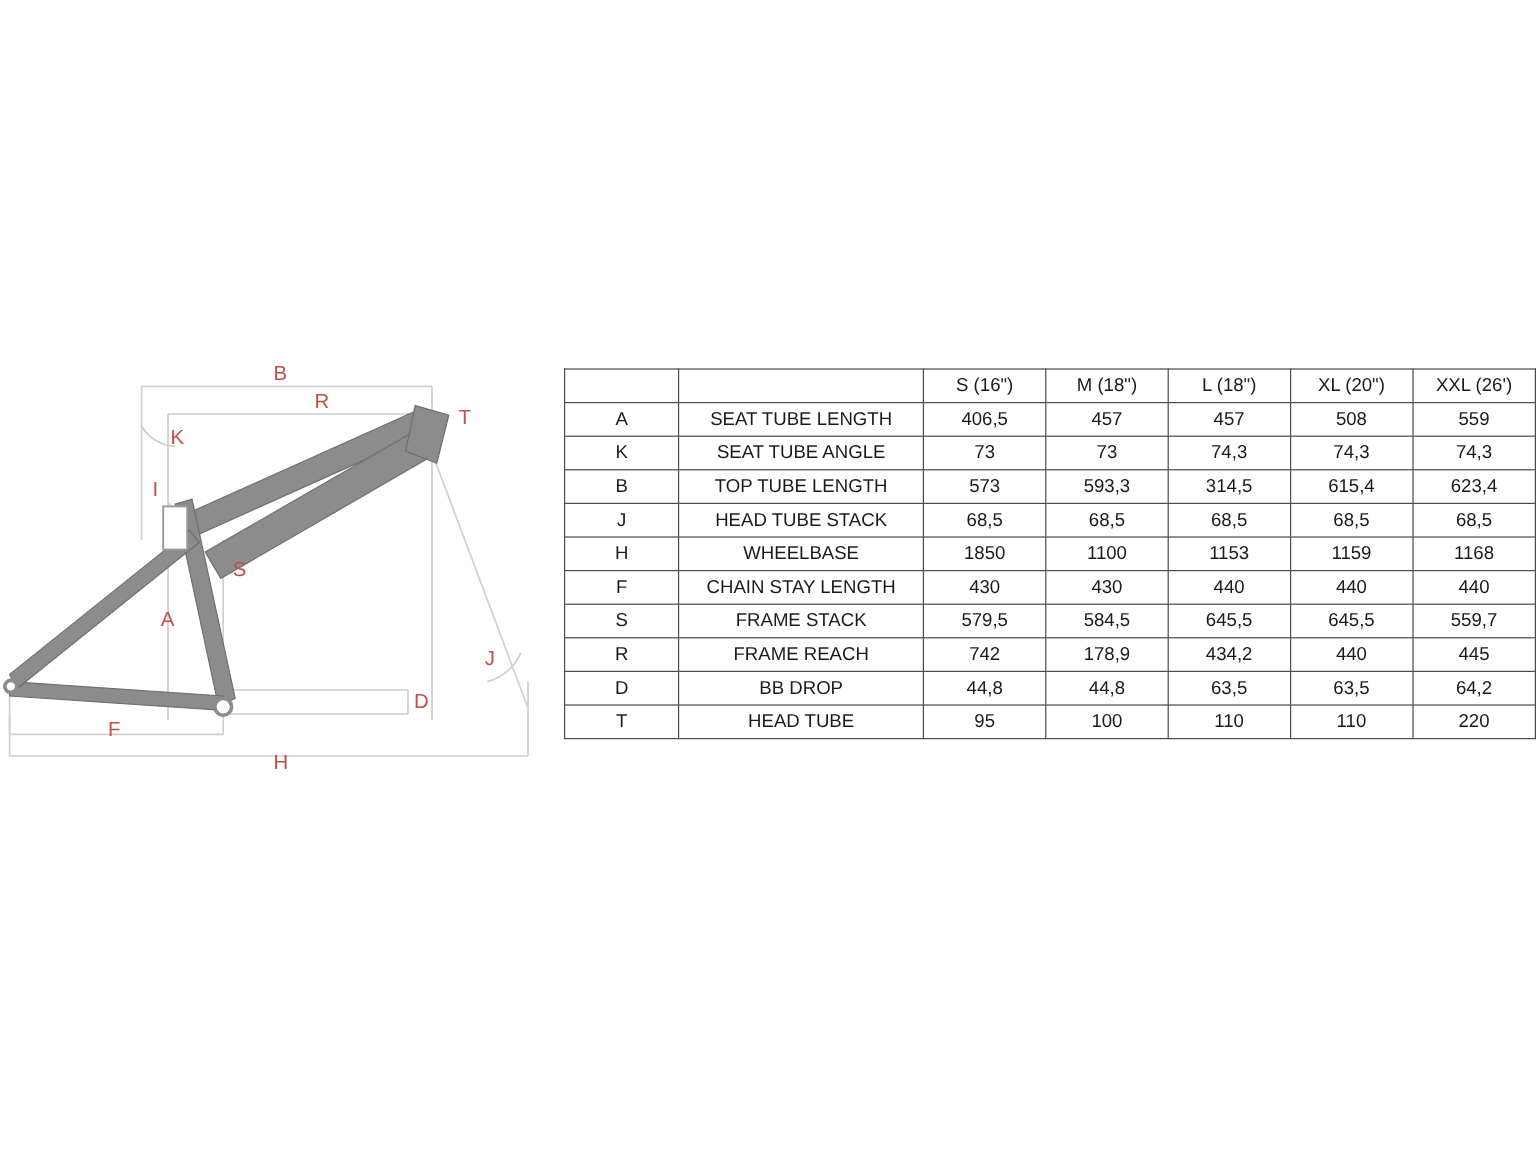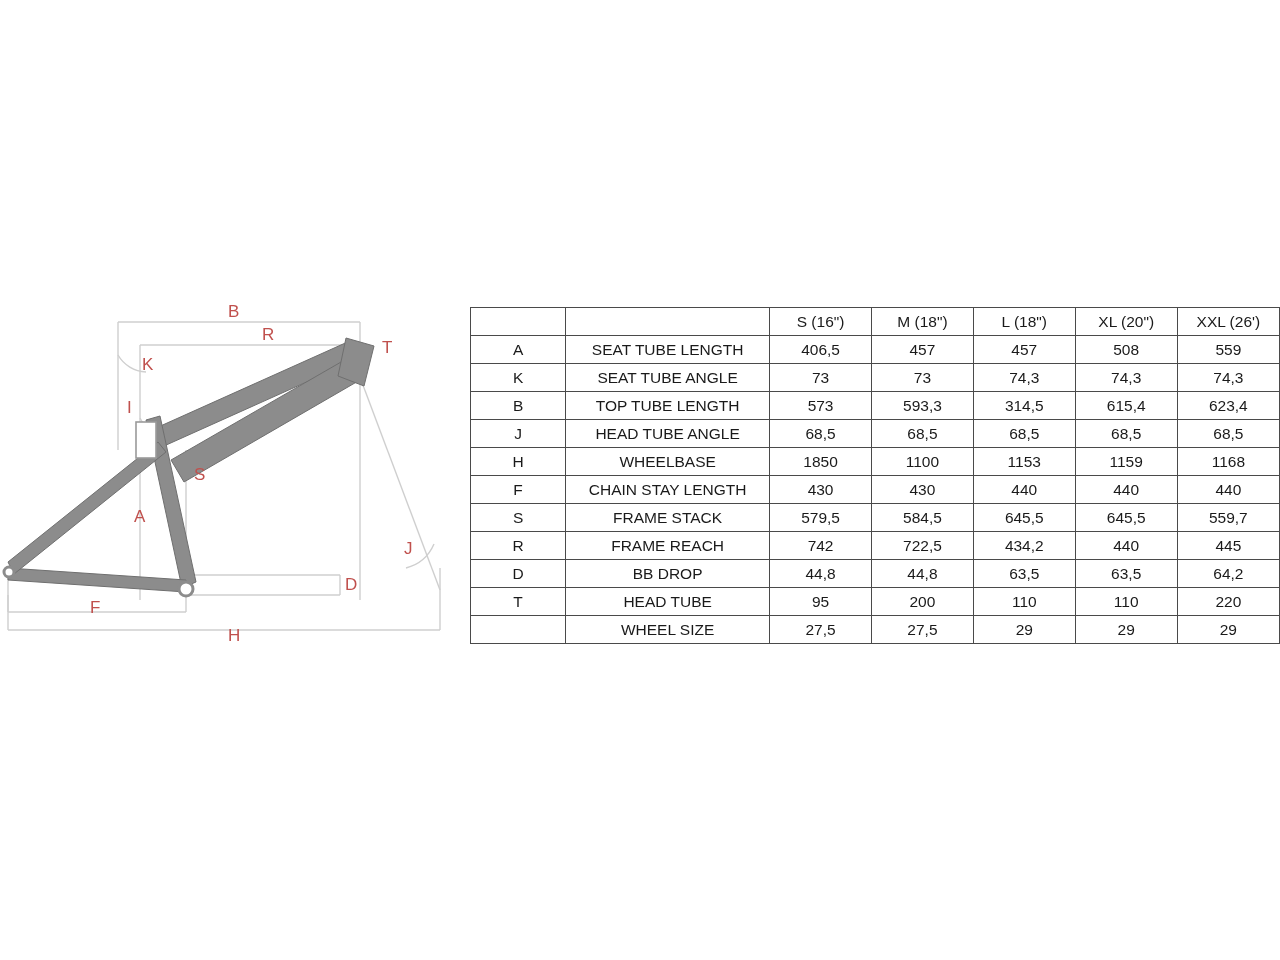--- a/index.html
+++ b/index.html
@@ -172,21 +172,21 @@
         <td>B</td>
         <td class="cell-name">TOP TUBE LENGTH</td>
         <td>573</td>
         <td>593,3</td>
         <td>314,5</td>
         <td>615,4</td>
         <td>623,4</td>
       </tr>
       <tr>
         <td>J</td>
-        <td class="cell-name">HEAD TUBE ANGLE</td>
+        <td class="cell-name">HEAD TUBE STACK</td>
         <td>68,5</td>
         <td>68,5</td>
         <td>68,5</td>
         <td>68,5</td>
         <td>68,5</td>
       </tr>
       <tr>
         <td>H</td>
         <td class="cell-name">WHEELBASE</td>
         <td>1850</td>
@@ -210,48 +210,39 @@
         <td>579,5</td>
         <td>584,5</td>
         <td>645,5</td>
         <td>645,5</td>
         <td>559,7</td>
       </tr>
       <tr>
         <td>R</td>
         <td class="cell-name">FRAME REACH</td>
         <td>742</td>
-        <td>722,5</td>
+        <td>178,9</td>
         <td>434,2</td>
         <td>440</td>
         <td>445</td>
       </tr>
       <tr>
         <td>D</td>
         <td class="cell-name">BB DROP</td>
         <td>44,8</td>
         <td>44,8</td>
         <td>63,5</td>
         <td>63,5</td>
         <td>64,2</td>
       </tr>
       <tr>
         <td>T</td>
         <td class="cell-name">HEAD TUBE</td>
         <td>95</td>
-        <td>200</td>
+        <td>100</td>
         <td>110</td>
         <td>110</td>
         <td>220</td>
       </tr>
-      <tr>
-        <td></td>
-        <td class="cell-name">WHEEL SIZE</td>
-        <td>27,5</td>
-        <td>27,5</td>
-        <td>29</td>
-        <td>29</td>
-        <td>29</td>
-      </tr>
     </tbody>
   </table>
 
 </div>
 
 </body></html>

